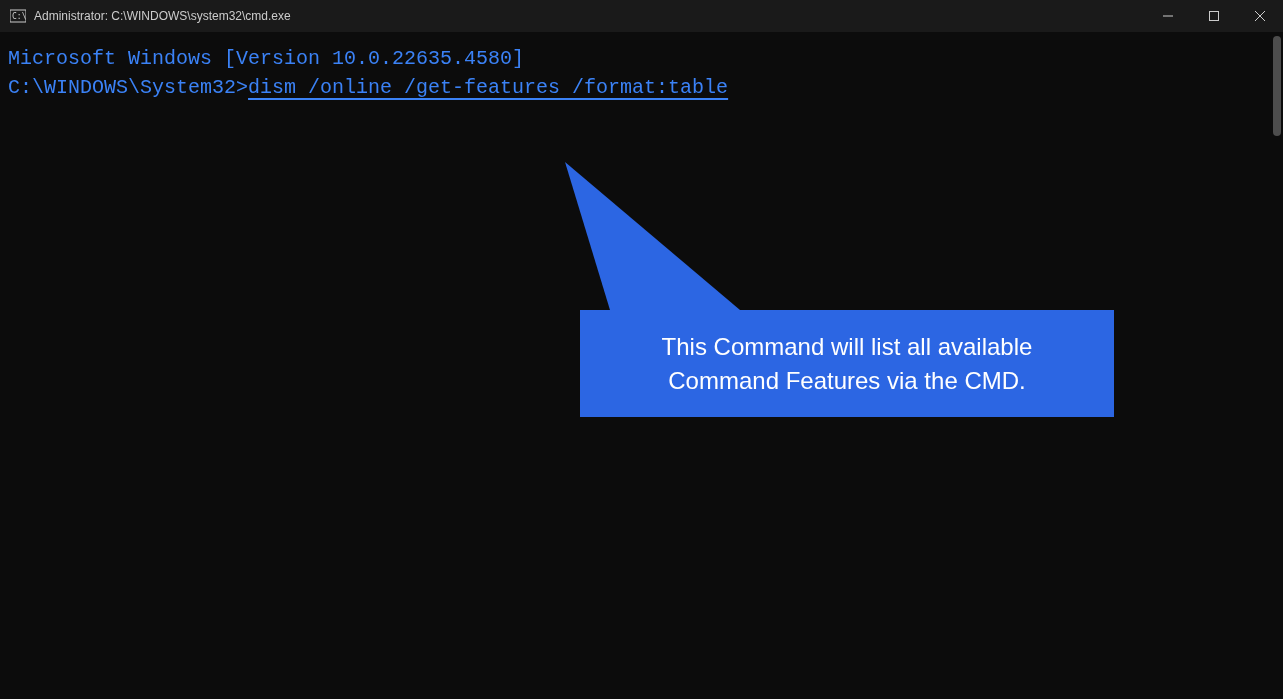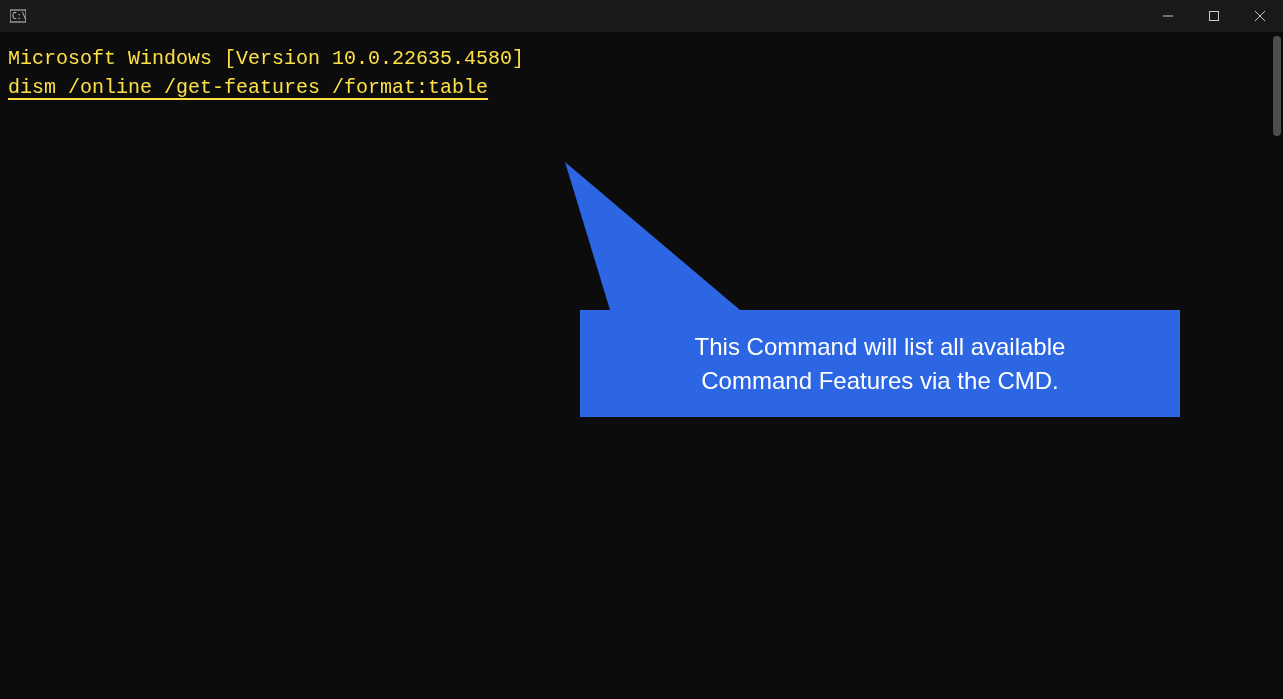--- a/index.html
+++ b/index.html
@@ -57,21 +57,21 @@
       color: #cccccc;
     }
     .window-control svg {
       width: 10px;
       height: 10px;
     }
     .terminal-content {
       padding: 12px 8px;
       font-family: Consolas, "Courier New", monospace;
       font-size: 20px;
-      color: #fde047;
+      color: #3b82f6;
       line-height: 1.45;
       position: relative;
     }
     .terminal-line {
       white-space: pre;
     }
     .prompt-line {
       display: flex;
       align-items: baseline;
     }
@@ -88,21 +88,21 @@
     }
     .callout-arrow {
       position: absolute;
       top: 0;
       left: 0;
     }
     .callout-box {
       position: absolute;
       top: 160px;
       left: 210px;
-      width: 600px;
+      width: 534px;
       background: #2c66e3;
       color: #ffffff;
       font-family: Arial, sans-serif;
       font-size: 24px;
       padding: 20px 30px;
       text-align: center;
       line-height: 1.4;
     }
     .scrollbar-thumb {
       position: absolute;
@@ -117,20 +117,21 @@
 </head>
 <body>
 
 <div class="titlebar">
   <span class="titlebar-icon">
     <svg viewBox="0 0 16 16">
       <rect x="0" y="2" width="16" height="12" fill="#1a1a1a" stroke="#cccccc" stroke-width="1"></rect>
       <text x="2" y="11" font-size="8" fill="#cccccc" font-family="monospace">C:\</text>
     </svg>
   </span>
+  <span class="titlebar-title">Administrator: C:\WINDOWS\system32\cmd.exe</span>
   <div class="window-controls">
     <div class="window-control">
       <svg viewBox="0 0 10 10">
           <line x1="0" y1="5" x2="10" y2="5" stroke="#cccccc" stroke-width="1"></line>
         </svg>
     </div>
     <div class="window-control">
       <svg viewBox="0 0 10 10">
           <rect x="0.5" y="0.5" width="9" height="9" fill="none" stroke="#cccccc" stroke-width="1"></rect>
         </svg>
@@ -141,21 +142,21 @@
           <line x1="10" y1="0" x2="0" y2="10" stroke="#cccccc" stroke-width="1"></line>
         </svg>
     </div>
   </div>
 </div>
 
 <div class="terminal-content">
   <div class="terminal-line">Microsoft Windows [Version 10.0.22635.4580]</div>
   <div class="terminal-line"></div>
   <div class="terminal-line prompt-line">
-    <span class="command-text">dism /online /get-features /format:table</span>
+    <span>C:\WINDOWS\System32&gt;</span><span class="command-text">dism /online /get-features /format:table</span>
   </div>
 </div>
 
 <div class="callout-container">
   <svg class="callout-arrow" width="500" height="200">
     <polygon points="195,12 370,160 240,160" fill="#2c66e3"></polygon>
   </svg>
   <div class="callout-box">
     <div>This Command will list all available</div>
     <div>Command Features via the CMD.</div>

